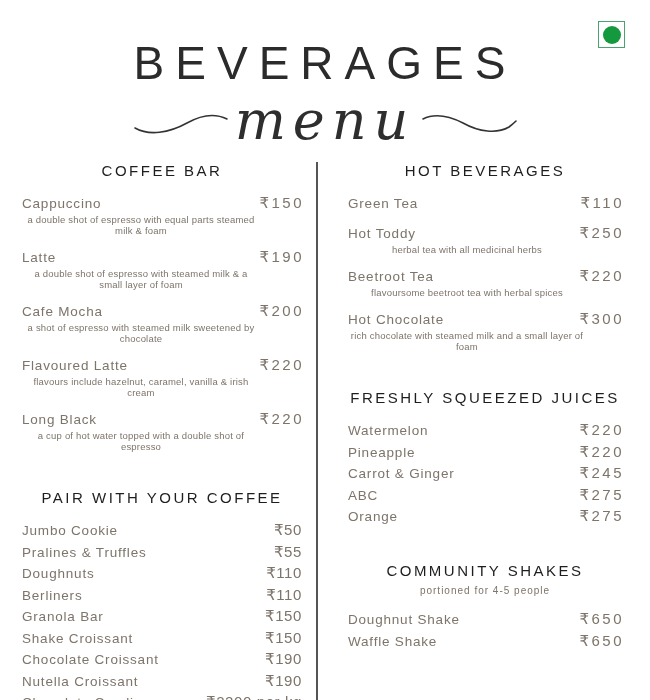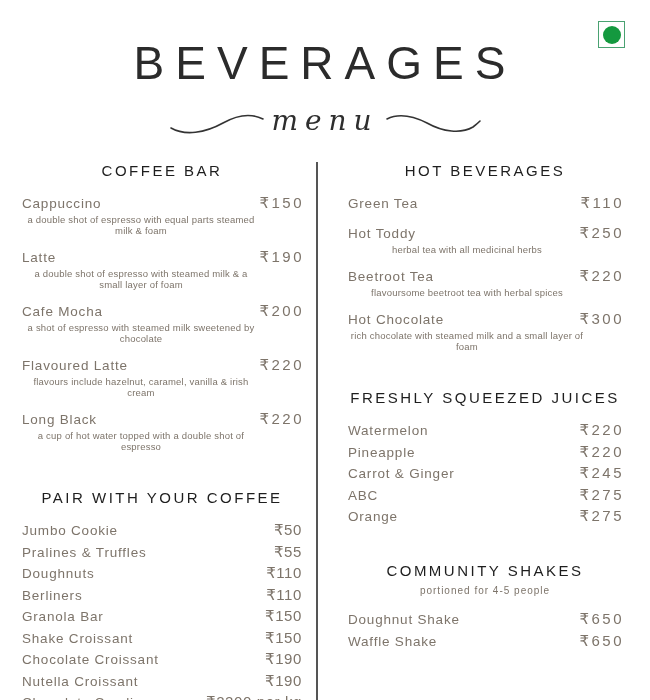--- a/index.html
+++ b/index.html
@@ -10,21 +10,21 @@
   
   .veg-badge{position:absolute;top:21px;right:25px;width:27px;height:27px;
     border:1.5px solid #4aa272;display:flex;align-items:center;justify-content:center;box-sizing:border-box;}
   .veg-dot{width:18px;height:18px;border-radius:50%;background:#14993f;}
 
   
   .header{text-align:center;padding-top:36px;}
   .title{margin:0;font-size:46px;font-weight:300;letter-spacing:11px;color:#2b2b2b;
     font-family:"Liberation Sans","DejaVu Sans",sans-serif;}
   .script-row{display:flex;align-items:center;justify-content:center;gap:6px;margin-top:2px;height:56px;}
-  .script{font-family:"DejaVu Serif",serif;font-style:italic;font-size:28px;color:#2e2e2e;letter-spacing:7px;}
+  .script{font-family:"DejaVu Serif",serif;font-style:italic;font-size:54px;color:#2e2e2e;letter-spacing:7px;}
   .flourish{flex:none;}
 
   
   .columns{display:flex;padding:0 22px;margin-top:14px;align-items:stretch;}
   .col-left{width:294px;padding-right:14px;box-sizing:border-box;}
   .divider{width:2px;background:#555;}
   .col-right{flex:1;padding-left:30px;padding-right:6px;}
 
   .section + .section{margin-top:37px;}
   .section-title{text-align:center;font-size:15px;letter-spacing:2.5px;color:#1e1e1e;

